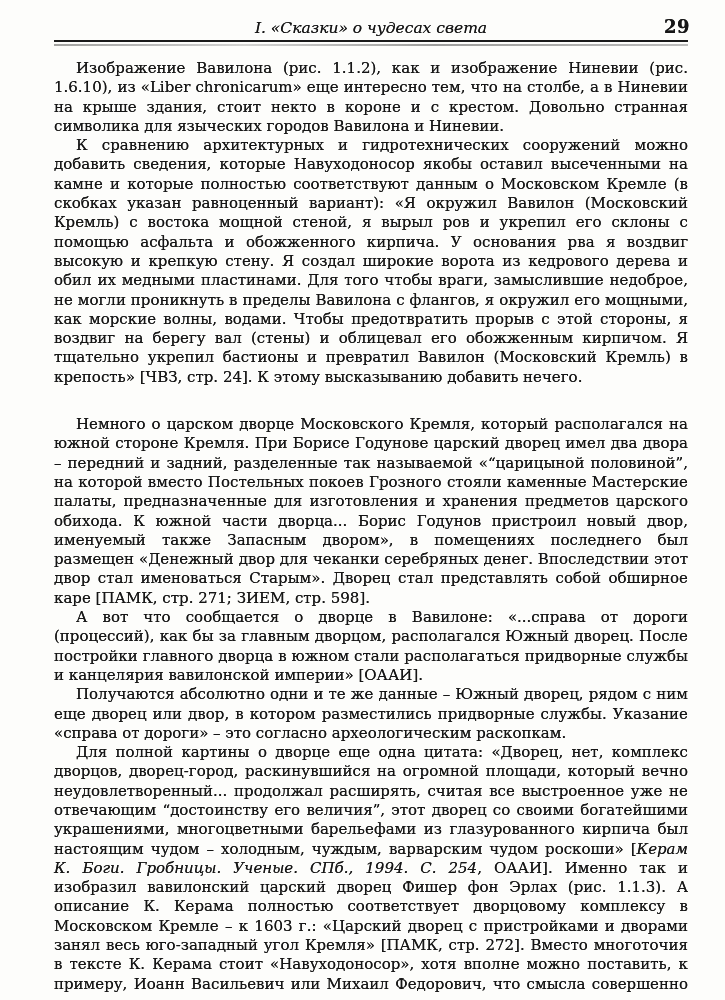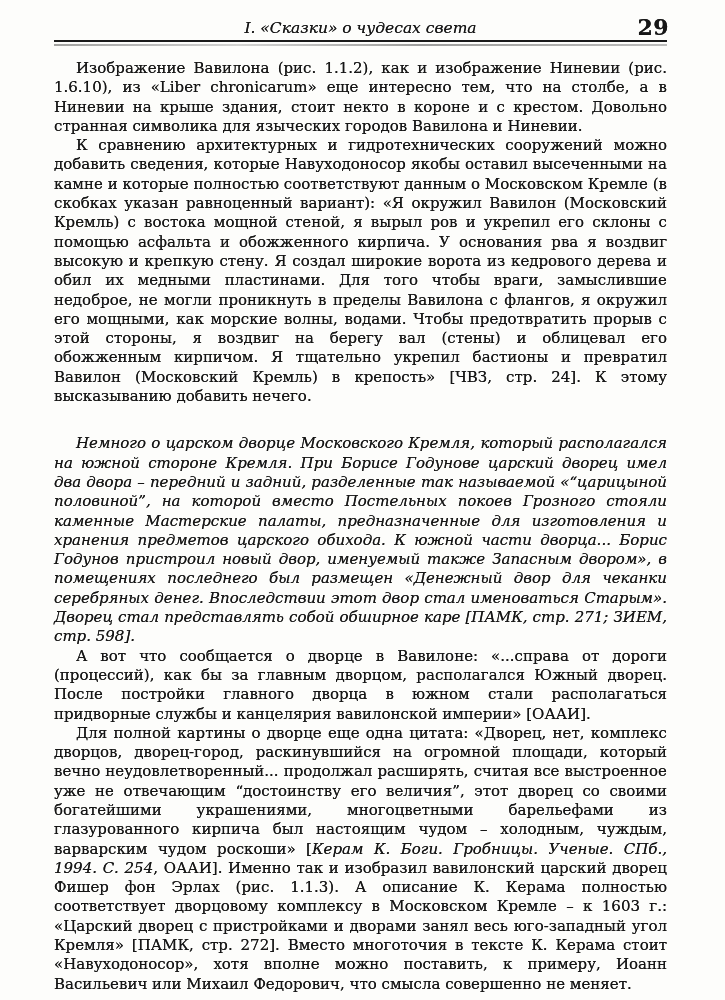--- a/index.html
+++ b/index.html
@@ -2,78 +2,79 @@
 <html lang="ru"><head>
 <meta charset="utf-8">
 <style>
   html, body { margin: 0; padding: 0; background: #ffffff; }
   .page {
     position: relative;
     width: 725px;
     height: 1000px;
     box-sizing: border-box;
     background: #fdfdfb;
-    padding: 19px 58px 0 54px;
+    padding: 19px 37px 0 54px;
     font-family: "DejaVu Serif", serif;
     color: #161616;
     overflow: hidden;
     text-shadow: 0 0 0.4px rgba(20,20,20,0.85);
   }
   .running-head {
     position: relative;
     text-align: center;
     font-style: italic;
     font-size: 15.5px;
     line-height: 18px;
     padding-bottom: 3px;
   }
   .head-title { display: inline-block; }
   .page-num {
     position: absolute;
     right: -2px;
     top: -1px;
     font-style: normal;
     font-weight: bold;
-    font-size: 22px;
+    font-size: 18px;
     letter-spacing: 0.5px;
   }
   .rule { height: 2px; background: #1a1a1a; }
   .rule-shadow {
     height: 2px;
     margin-top: 2px;
     background: linear-gradient(90deg,
       rgba(25,25,25,0.40), rgba(25,25,25,0.18) 30%,
       rgba(25,25,25,0.42) 60%, rgba(25,25,25,0.28));
     filter: blur(0.5px);
   }
   .body-text {
     margin-top: 13px;
     font-size: 15px;
     line-height: 19.3px;
     text-align: justify;
     hyphens: auto;
     -webkit-hyphens: auto;
   }
   .body-text p { margin: 0; text-indent: 22px; }
-  p.section-gap { margin-top: 28px; font-style: italic; }
+  p.section-gap { margin-top: 28px; }
   .cite { font-style: italic; }
 </style>
 </head>
 <body>
 
 <div class="page">
 
   <div class="running-head">
     <span class="head-title">I. «Сказки» о чудесах света</span>
     <span class="page-num">29</span>
   </div>
   <div class="rule"></div>
   <div class="rule-shadow"></div>
 
   <div class="body-text">
     <p><span>Изображение Вавилона (рис. 1.1.2), как и изображение Ниневии (рис. 1.6.10), из «Liber chronicarum» еще интересно тем, что на столбе, а в Ниневии на крыше здания, стоит некто в короне и с крестом. Довольно странная символика для языческих городов Вавилона и Ниневии.</span></p>
     <p><span>К сравнению архитектурных и гидротехнических сооружений можно добавить сведения, которые Навуходоносор якобы оставил высеченными на камне и которые полностью соответствуют данным о Московском Кремле (в скобках указан равноценный вариант): «Я окружил Вавилон (Московский Кремль) с востока мощной стеной, я вырыл ров и укрепил его склоны с помощью асфальта и обожженного кирпича. У основания рва я воздвиг высокую и крепкую стену. Я создал широкие ворота из кедрового дерева и обил их медными пластинами. Для того чтобы враги, замыслившие недоброе, не могли проникнуть в пределы Вавилона с флангов, я окружил его мощными, как морские волны, водами. Чтобы предотвратить прорыв с этой стороны, я воздвиг на берегу вал (стены) и облицевал его обожженным кирпичом. Я тщательно укрепил бастионы и превратил Вавилон (Московский Кремль) в крепость» [ЧВЗ, стр. 24]. К этому высказыванию добавить нечего.</span></p>
     <p class="section-gap"><span>Немного о царском дворце Московского Кремля, который располагался на южной стороне Кремля. При Борисе Годунове царский дворец имел два двора – передний и задний, разделенные так называемой «“царицыной половиной”, на которой вместо Постельных покоев Грозного стояли каменные Мастерские палаты, предназначенные для изготовления и хранения предметов царского обихода. К южной части дворца... Борис Годунов пристроил новый двор, именуемый также Запасным двором», в помещениях последнего был размещен «Денежный двор для чеканки серебряных денег. Впоследствии этот двор стал именоваться Старым». Дворец стал представлять собой обширное каре [ПАМК, стр. 271; ЗИЕМ, стр. 598].</span></p>
     <p><span>А вот что сообщается о дворце в Вавилоне: «...справа от дороги (процессий), как бы за главным дворцом, располагался Южный дворец. После постройки главного дворца в южном стали располагаться придворные службы и канцелярия вавилонской империи» [ОААИ].</span></p>
+    <p><span>Получаются абсолютно одни и те же данные – Южный дворец, рядом с ним еще дворец или двор, в котором разместились придворные службы. Указание «справа от дороги» – это согласно археологическим раскопкам.</span></p>
     <p><span>Для полной картины о дворце еще одна цитата: «Дворец, нет, комплекс дворцов, дворец-город, раскинувшийся на огромной площади, который вечно неудовлетворенный... продолжал расширять, считая все выстроенное уже не отвечающим “достоинству его величия”, этот дворец со своими богатейшими украшениями, многоцветными барельефами из глазурованного кирпича был настоящим чудом – холодным, чуждым, варварским чудом роскоши» [</span><span class="cite">Керам К. Боги. Гробницы. Ученые. СПб., 1994. С. 254</span><span>, ОААИ]. Именно так и изобразил вавилонский царский дворец Фишер фон Эрлах (рис. 1.1.3). А описание К. Керама полностью соответствует дворцовому комплексу в Московском Кремле – к 1603 г.: «Царский дворец с пристройками и дворами занял весь юго-западный угол Кремля» [ПАМК, стр. 272]. Вместо многоточия в тексте К. Керама стоит «Навуходоносор», хотя вполне можно поставить, к примеру, Иоанн Васильевич или Михаил Федорович, что смысла совершенно не меняет.</span></p>
   </div>
 
 </div>
 
 </body></html>

